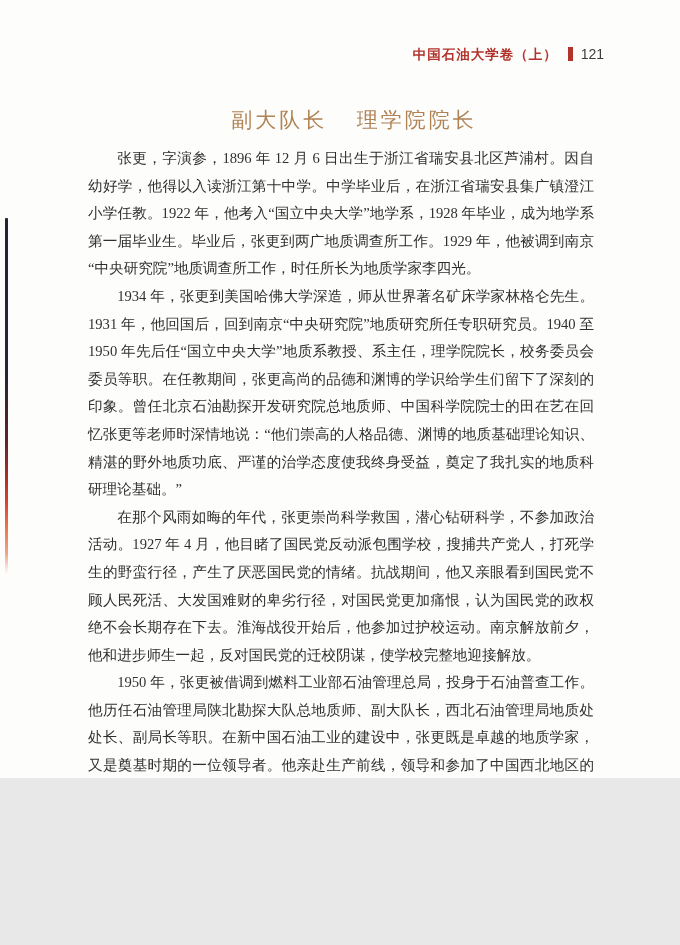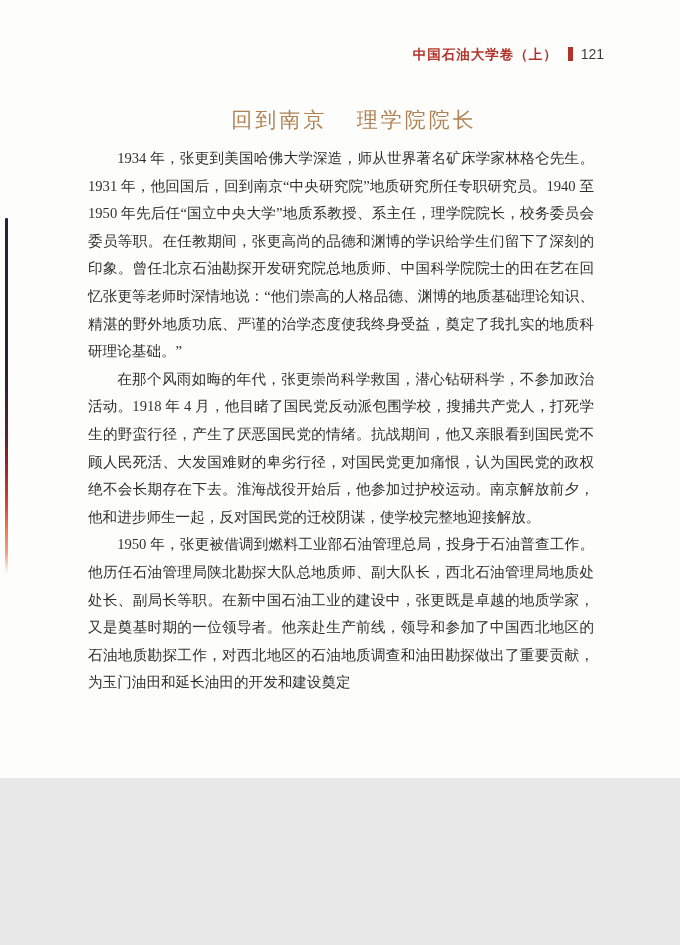--- a/index.html
+++ b/index.html
@@ -86,22 +86,23 @@
 
 <div class="page">
 
   <div class="edge-strip"></div>
 
   <div class="running-head">
     <span class="book-title">中国石油大学卷（上）</span><span class="divider-bar"></span><span class="folio">121</span>
   </div>
 
   <div class="section-title">
-    <span class="t1">回到南京</span><span class="t2">理学院院长</span>
+    <span class="t1">副大队长</span><span class="t2">理学院院长</span>
   </div>
 
   <div class="body-text">
+    <p>张更，字演参，1896 年 12 月 6 日出生于浙江省瑞安县北区芦浦村。因自幼好学，他得以入读浙江第十中学。中学毕业后，在浙江省瑞安县集广镇澄江小学任教。1922 年，他考入“国立中央大学”地学系，1928 年毕业，成为地学系第一届毕业生。毕业后，张更到两广地质调查所工作。1929 年，他被调到南京“中央研究院”地质调查所工作，时任所长为地质学家李四光。</p>
     <p>1934 年，张更到美国哈佛大学深造，师从世界著名矿床学家林格仑先生。1931 年，他回国后，回到南京“中央研究院”地质研究所任专职研究员。1940 至 1950 年先后任“国立中央大学”地质系教授、系主任，理学院院长，校务委员会委员等职。在任教期间，张更高尚的品德和渊博的学识给学生们留下了深刻的印象。曾任北京石油勘探开发研究院总地质师、中国科学院院士的田在艺在回忆张更等老师时深情地说：“他们崇高的人格品德、渊博的地质基础理论知识、精湛的野外地质功底、严谨的治学态度使我终身受益，奠定了我扎实的地质科研理论基础。”</p>
-    <p>在那个风雨如晦的年代，张更崇尚科学救国，潜心钻研科学，不参加政治活动。1918 年 4 月，他目睹了国民党反动派包围学校，搜捕共产党人，打死学生的野蛮行径，产生了厌恶国民党的情绪。抗战期间，他又亲眼看到国民党不顾人民死活、大发国难财的卑劣行径，对国民党更加痛恨，认为国民党的政权绝不会长期存在下去。淮海战役开始后，他参加过护校运动。南京解放前夕，他和进步师生一起，反对国民党的迁校阴谋，使学校完整地迎接解放。</p>
+    <p>在那个风雨如晦的年代，张更崇尚科学救国，潜心钻研科学，不参加政治活动。1927 年 4 月，他目睹了国民党反动派包围学校，搜捕共产党人，打死学生的野蛮行径，产生了厌恶国民党的情绪。抗战期间，他又亲眼看到国民党不顾人民死活、大发国难财的卑劣行径，对国民党更加痛恨，认为国民党的政权绝不会长期存在下去。淮海战役开始后，他参加过护校运动。南京解放前夕，他和进步师生一起，反对国民党的迁校阴谋，使学校完整地迎接解放。</p>
     <p>1950 年，张更被借调到燃料工业部石油管理总局，投身于石油普查工作。他历任石油管理局陕北勘探大队总地质师、副大队长，西北石油管理局地质处处长、副局长等职。在新中国石油工业的建设中，张更既是卓越的地质学家，又是奠基时期的一位领导者。他亲赴生产前线，领导和参加了中国西北地区的石油地质勘探工作，对西北地区的石油地质调查和油田勘探做出了重要贡献，为玉门油田和延长油田的开发和建设奠定</p>
   </div>
 
 </div>
 
 </body></html>

